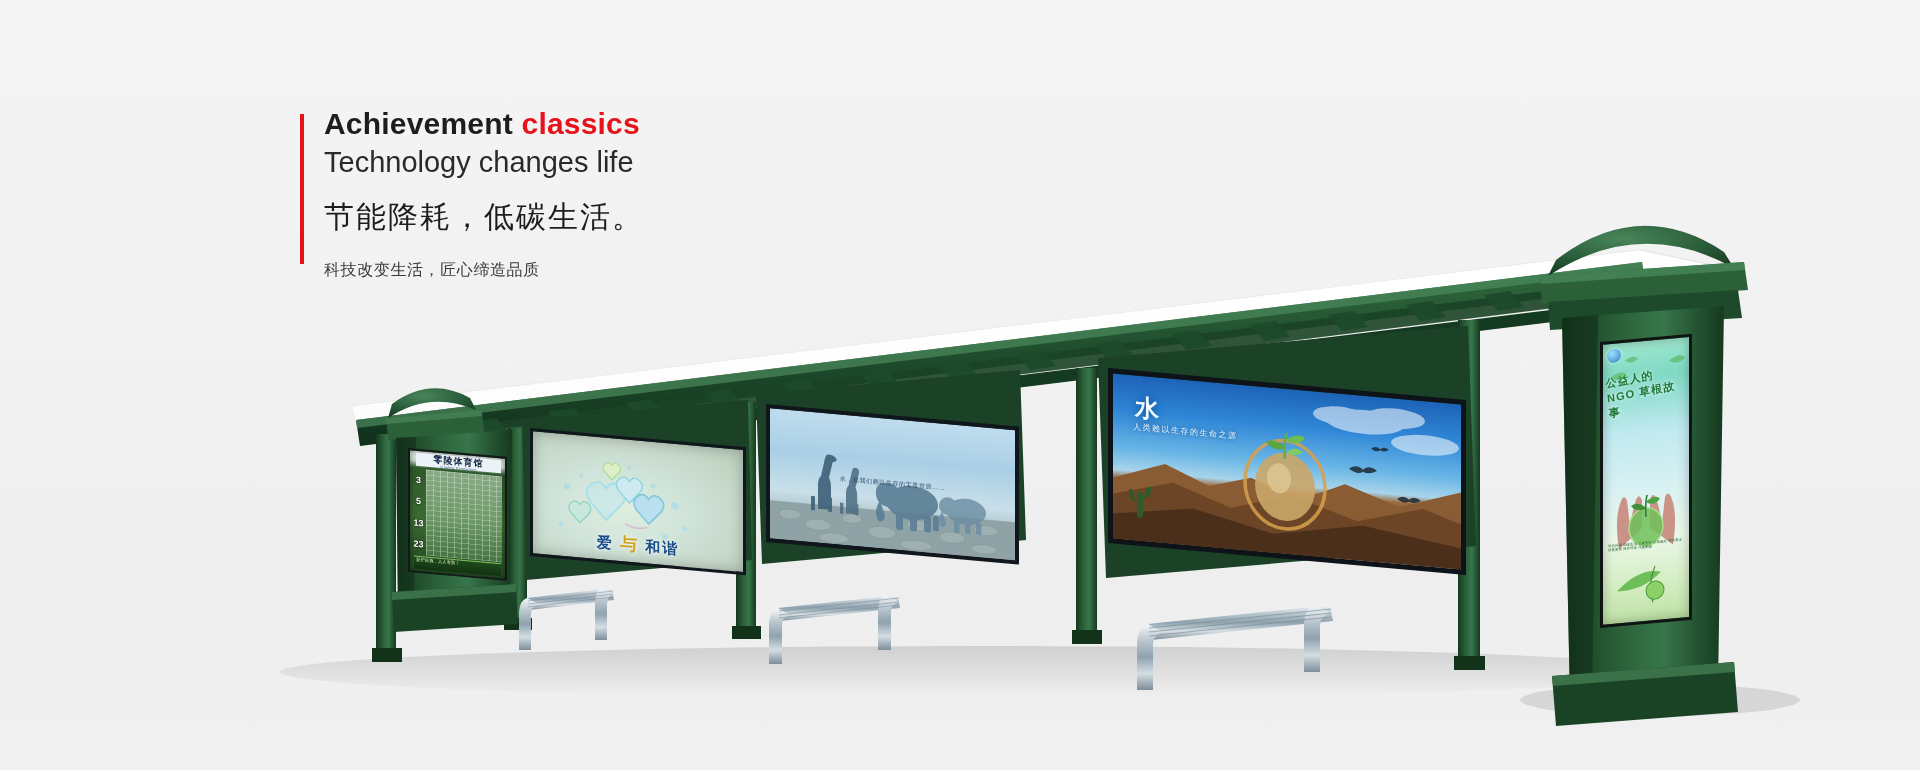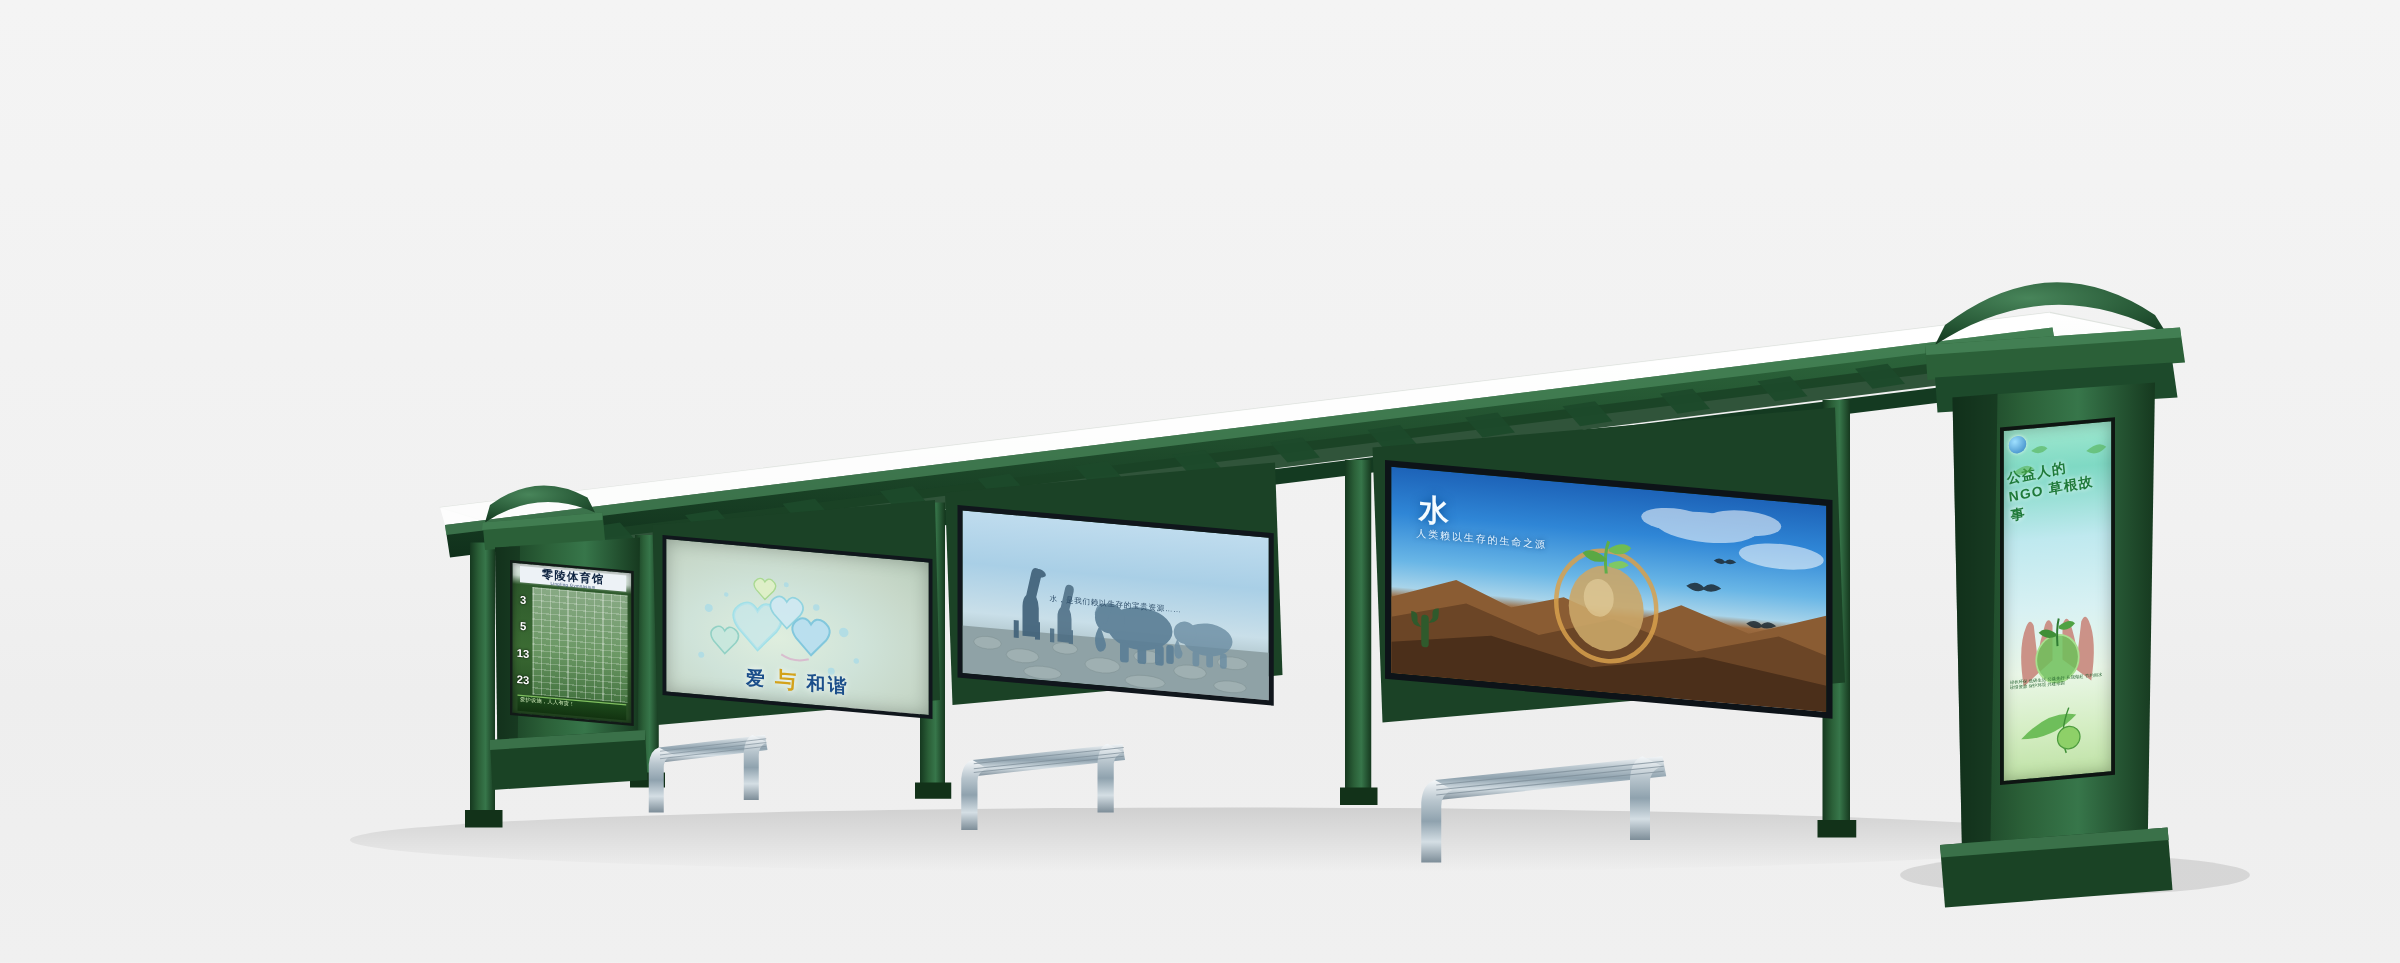--- a/index.html
+++ b/index.html
@@ -92,20 +92,30 @@
     color:#1f7a3a;letter-spacing:1px;line-height:15px;text-shadow:0 0 4px rgba(255,255,255,.85);
     transform:rotate(-6deg);}
   .p-vert .vbody{position:absolute;left:5px;right:5px;top:200px;bottom:6px;
     font-size:3.4px;line-height:4.2px;color:#1d5c2a;letter-spacing:.1px;}
 </style>
 </head>
 <body>
 
 <div id="stage">
 
+  <div id="headline">
+    <div class="rule"></div>
+    <div class="l1">
+      <span>Achievement</span>
+      <span class="accent">classics</span>
+    </div>
+    <div class="l2">Technology changes life</div>
+    <div class="l3">节能降耗，低碳生活。</div>
+    <div class="l4">科技改变生活，匠心缔造品质</div>
+  </div>
 
   <div id="shelter">
     <svg class="sh" viewBox="0 0 1920 770" xmlns="http://www.w3.org/2000/svg">
       <defs>
         <linearGradient id="gRoofTop" x1="0" y1="0" x2="0" y2="1">
           <stop offset="0" stop-color="#ffffff"></stop>
           <stop offset="0.55" stop-color="#f3f5f3"></stop>
           <stop offset="1" stop-color="#e4e8e4"></stop>
         </linearGradient>
         <linearGradient id="gGreenV" x1="0" y1="0" x2="1" y2="0">

